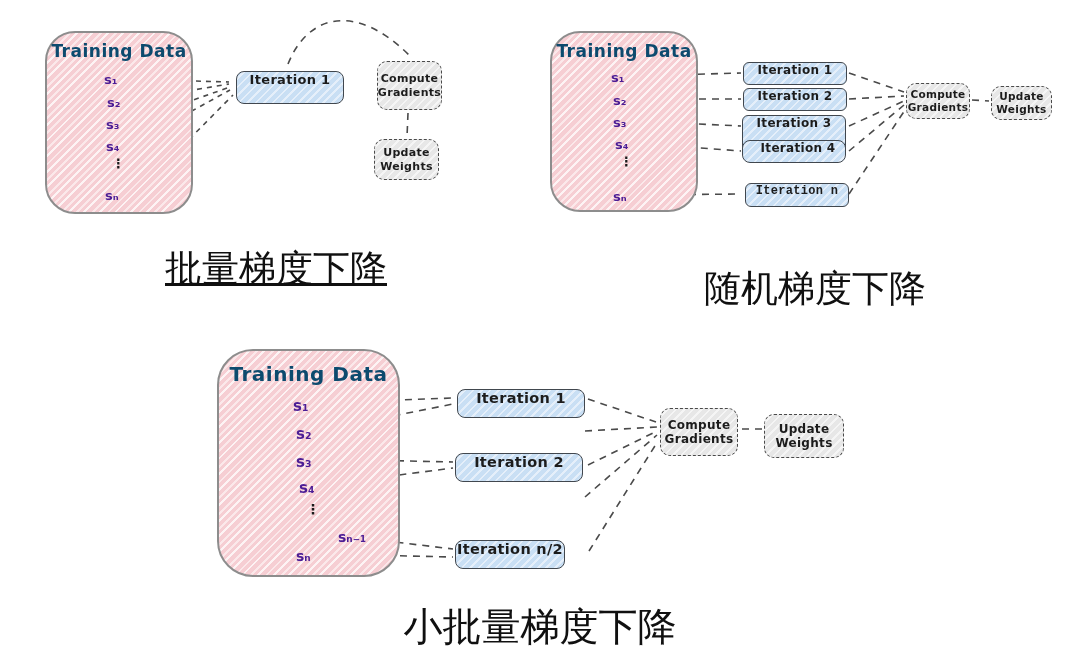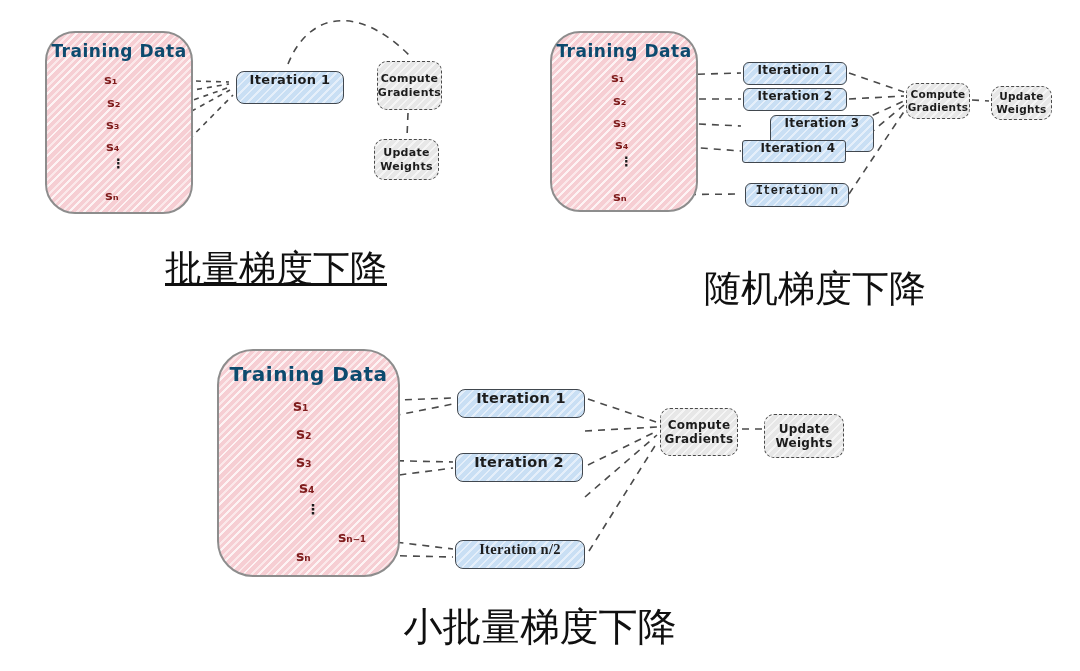--- a/index.html
+++ b/index.html
@@ -13,21 +13,21 @@
     box-sizing:border-box;}
   .box-iter{position:absolute;border:1.8px solid #41474e;border-radius:8px;
     background:repeating-linear-gradient(135deg,#c9dff4 0 4px,#e5effa 4px 6px);
     box-sizing:border-box;display:flex;justify-content:center;}
   .box-proc{position:absolute;border:1.8px dashed #4a4a4a;border-radius:10px;
     background:repeating-linear-gradient(135deg,#e7e7e7 0 4px,#f5f5f5 4px 6px);
     box-sizing:border-box;display:flex;flex-direction:column;align-items:center;justify-content:center;
     line-height:1.2;}
   .hand{color:#1c1c1c;font-weight:600;letter-spacing:.3px;}
   .tdata-title{position:absolute;text-align:center;font-weight:700;font-size:17px;color:#0c4a6e;letter-spacing:.5px;}
-  .sample{position:absolute;font-size:13px;font-weight:600;color:#7f1d1d;}
+  .sample{position:absolute;font-size:13px;font-weight:600;color:#4c1d95;}
   .dots{position:absolute;font-size:13px;font-weight:700;color:#1b1b1b;line-height:.9;}
   .caption{position:absolute;font-family:"DejaVu Serif","Liberation Serif",serif;
     color:#101010;text-align:center;font-size:37px;font-weight:400;white-space:nowrap;}
   .iter-label{font-size:13px;}
   .proc-label{font-size:11px;}
 </style>
 </head>
 <body>
 
 <div class="canvas">
@@ -114,24 +114,24 @@
     <span class="sample" style="left:615px;top:137px;">s₄</span>
     <span class="dots" style="left:620px;top:156px;">⋮</span>
     <span class="sample" style="left:613px;top:189px;">sₙ</span>
 
     <div class="box-iter" style="left:743px;top:62px;width:104px;height:23px;border-radius:6px;">
       <span class="hand" style="font-size:12px;">Iteration 1</span>
     </div>
     <div class="box-iter" style="left:743px;top:88px;width:104px;height:23px;border-radius:6px;">
       <span class="hand" style="font-size:12px;">Iteration 2</span>
     </div>
-    <div class="box-iter" style="left:742px;top:115px;width:104px;height:37px;border-radius:6px;margin-left:28px;">
+    <div class="box-iter" style="left:742px;top:115px;width:104px;height:37px;border-radius:6px;">
       <span class="hand" style="font-size:12px;">Iteration 3</span>
     </div>
-    <div class="box-iter" style="left:742px;top:140px;width:104px;height:23px;border-radius:3px;padding-left:8px;">
+    <div class="box-iter" style="left:742px;top:140px;width:104px;height:23px;border-radius:8px;padding-left:8px;">
       <span class="hand" style="font-size:12px;">Iteration 4</span>
     </div>
     <div class="box-iter" style="left:745px;top:183px;width:104px;height:24px;border-radius:6px;">
       <span class="hand" style="font-size:12px;font-family:Liberation Mono, monospace;">Iteration n</span>
     </div>
 
     <div class="box-proc" style="left:906px;top:83px;width:64px;height:36px;">
       <span class="hand" style="font-size:10.5px;">Compute</span>
       <span class="hand" style="font-size:10.5px;">Gradients</span>
     </div>
@@ -154,21 +154,21 @@
     <span class="dots" style="left:306px;top:503px;font-size:14px;">⋮</span>
     <span class="sample" style="left:290px;top:529px;font-size:14px;margin-left:48px;">sₙ₋₁</span>
     <span class="sample" style="left:296px;top:548px;font-size:14px;">sₙ</span>
 
     <div class="box-iter" style="left:457px;top:389px;width:128px;height:29px;">
       <span class="hand" style="font-size:14.5px;">Iteration 1</span>
     </div>
     <div class="box-iter" style="left:455px;top:453px;width:128px;height:29px;">
       <span class="hand" style="font-size:14.5px;">Iteration 2</span>
     </div>
-    <div class="box-iter" style="left:455px;top:540px;width:130px;height:29px;font-family:Liberation Serif, serif;">
+    <div class="box-iter" style="left:455px;top:540px;width:110px;height:29px;">
       <span class="hand" style="font-size:14.5px;">Iteration n/2</span>
     </div>
 
     <div class="box-proc" style="left:660px;top:408px;width:78px;height:48px;">
       <span class="hand" style="font-size:12px;">Compute</span>
       <span class="hand" style="font-size:12px;">Gradients</span>
     </div>
     <div class="box-proc" style="left:764px;top:414px;width:80px;height:44px;">
       <span class="hand" style="font-size:12px;">Update</span>
       <span class="hand" style="font-size:12px;">Weights</span>

